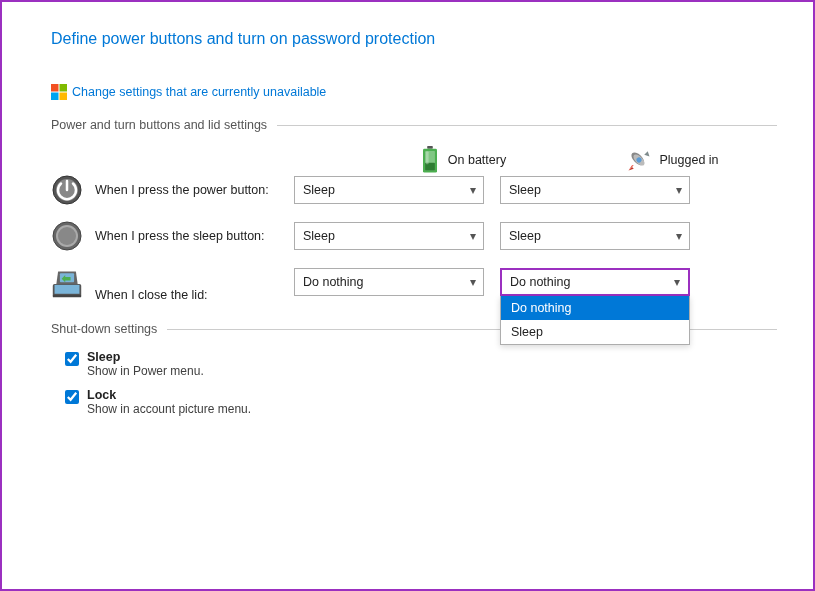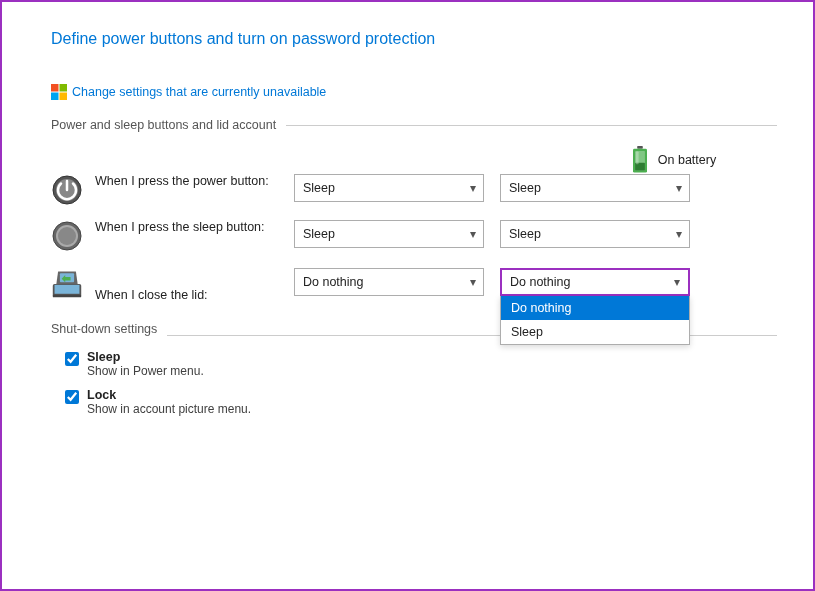--- a/index.html
+++ b/index.html
@@ -72,21 +72,21 @@
     .col-label {
       display: flex;
       align-items: center;
       gap: 6px;
       font-size: 12.5px;
       width: 210px;
       justify-content: center;
     }
     .setting-row {
       display: flex;
-      align-items: flex-start;
+      align-items: center;
       margin-bottom: 14px;
       position: relative;
     }
     .row-icon {
       width: 32px;
       height: 32px;
       margin-right: 12px;
       flex-shrink: 0;
     }
     .row-label {
@@ -175,21 +175,21 @@
     }
     .dropdown-item.highlighted {
       background: #0078d7;
       color: #fff;
     }
     .shutdown-section {
       margin-top: 20px;
     }
     .shutdown-header {
       display: flex;
-      align-items: flex-end;
+      align-items: center;
       margin-bottom: 14px;
       color: #555;
       font-size: 12.5px;
     }
     .shutdown-header span {
       margin-right: 10px;
       white-space: nowrap;
     }
     .shutdown-header hr {
       flex: 1;
@@ -238,36 +238,49 @@
     <svg class="shield-icon" viewBox="0 0 16 16" xmlns="http://www.w3.org/2000/svg">
       <rect x="0" y="0" width="7.5" height="7.5" fill="#f25022"></rect>
       <rect x="8.5" y="0" width="7.5" height="7.5" fill="#7fba00"></rect>
       <rect x="0" y="8.5" width="7.5" height="7.5" fill="#00a4ef"></rect>
       <rect x="8.5" y="8.5" width="7.5" height="7.5" fill="#ffb900"></rect>
     </svg>
     <span>Change settings that are currently unavailable</span>
   </a>
 
   <div class="section-header">
-    <span>Power and sleep buttons and lid account</span>
+    <span>Power and turn buttons and lid settings</span>
     <hr>
   </div>
 
   <div class="columns-header">
     <div class="col-label">
 
       <svg width="24" height="28" viewBox="0 0 24 40" xmlns="http://www.w3.org/2000/svg">
         <rect x="8" y="0" width="8" height="4" rx="1" fill="#555"></rect>
         <rect x="2" y="4" width="20" height="34" rx="2" fill="#4caf50"></rect>
         <rect x="5" y="7" width="14" height="28" rx="1" fill="#81c784"></rect>
         <rect x="5" y="24" width="14" height="11" rx="1" fill="#2e7d32"></rect>
 
         <rect x="6" y="8" width="4" height="18" rx="1" fill="rgba(255,255,255,0.3)"></rect>
       </svg>
       <span>On battery</span>
+    </div>
+    <div class="col-label" style="width:210px;">
+
+      <svg width="28" height="28" viewBox="0 0 32 32" xmlns="http://www.w3.org/2000/svg">
+
+        <ellipse cx="16" cy="14" rx="5" ry="9" fill="#888" transform="rotate(-45 16 16)"></ellipse>
+        <polygon points="8,24 4,28 10,26" fill="#c0392b"></polygon>
+        <ellipse cx="16" cy="16" rx="4" ry="8" fill="#bbb" transform="rotate(-45 16 16)"></ellipse>
+        <circle cx="16" cy="16" r="3" fill="#5b9bd5" transform="rotate(-45 16 16)"></circle>
+        <polygon points="22,10 26,6 28,12 22,10" fill="#7f8c8d"></polygon>
+        <polygon points="10,22 4,28 8,22" fill="#e74c3c"></polygon>
+      </svg>
+      <span>Plugged in</span>
     </div>
   </div>
 
   <div class="setting-row">
 
     <svg class="row-icon" viewBox="0 0 32 32" xmlns="http://www.w3.org/2000/svg">
       <circle cx="16" cy="16" r="14" fill="#555" stroke="#333" stroke-width="1"></circle>
       <circle cx="16" cy="16" r="11" fill="#888"></circle>
       <path d="M16 7 L16 16" stroke="#fff" stroke-width="2.5" stroke-linecap="round"></path>
       <path d="M10 9.5 A9 9 0 1 0 22 9.5" fill="none" stroke="#fff" stroke-width="2.5" stroke-linecap="round"></path>

